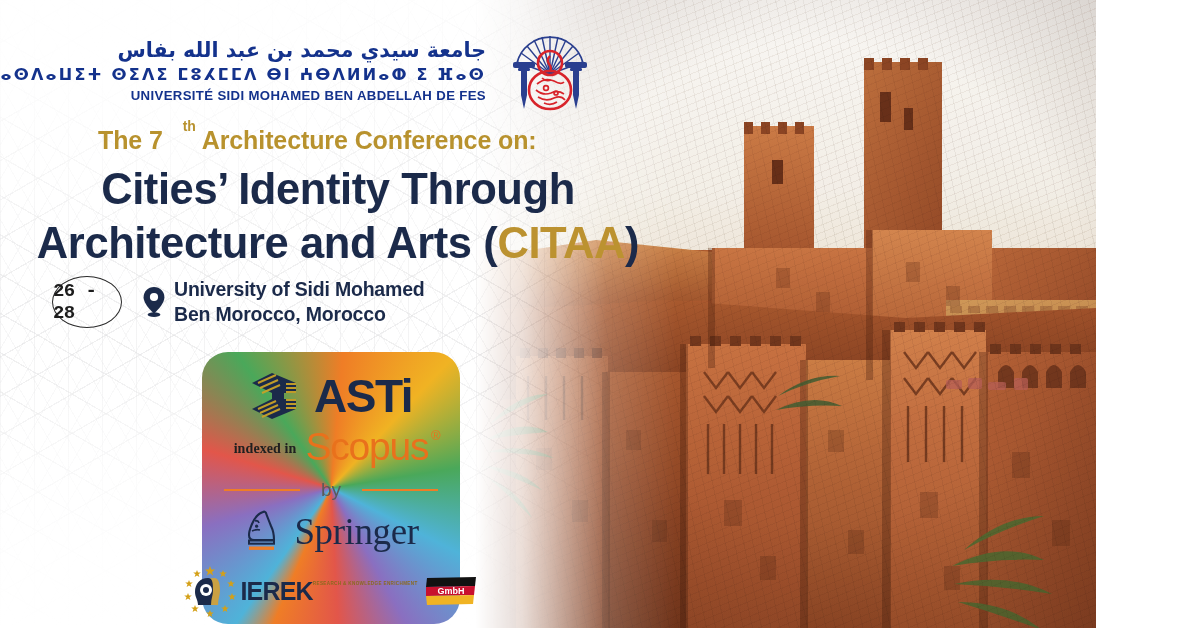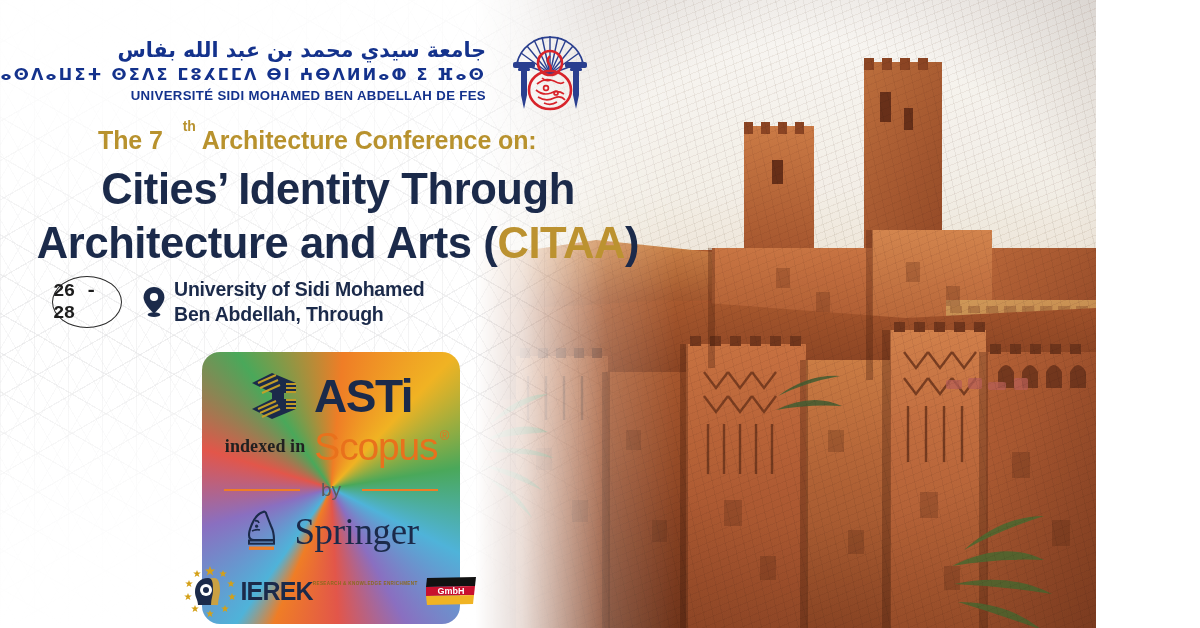--- a/index.html
+++ b/index.html
@@ -134,21 +134,21 @@
   .pin { width:22px; height:30px; position:relative; flex:0 0 22px; }
   .loc-text {
     font-size:19.5px; font-weight:700; color:#1b2a4a; line-height:1.28;
     letter-spacing:-.2px; white-space:nowrap;
   }
 
   
   .index-card {
     position:absolute; left:202px; top:352px;
     width:258px; height:272px;
-    border-radius:18px;
+    border-radius:26px;
     padding:3px;
     background:
       conic-gradient(from 215deg,
         #4fb3d9 0deg, #8a6fc0 38deg, #e2564a 72deg,
         #4aa85a 110deg, #ef7d26 150deg, #f0b323 188deg,
         #4aa85a 226deg, #4fb3d9 262deg, #8a6fc0 296deg,
         #e2564a 322deg, #ef7d26 348deg, #4fb3d9 360deg);
   }
   .index-inner {
     width:100%; height:100%; border-radius:23px;
@@ -166,21 +166,21 @@
     font-size:46px; font-weight:700; color:#1b2a4a;
     letter-spacing:-1.5px; line-height:1;
   }
 
   .scopus-row {
     position:relative; margin-top:2px;
     display:flex; align-items:flex-end; gap:9px;
   }
   .indexed-in {
     font-family:"Liberation Serif", serif;
-    font-size:18px; font-weight:700; color:#202020;
+    font-size:14px; font-weight:700; color:#202020;
     margin-bottom:9px; letter-spacing:.1px;
   }
   .scopus {
     font-size:39px; font-weight:400; color:#e9711c;
     letter-spacing:-1.2px; line-height:1; position:relative;
   }
   .scopus .reg {
     position:absolute; right:-11px; top:2px;
     font-size:13px; color:#e9711c;
   }
@@ -497,21 +497,21 @@
       <div class="loc-wrap">
         <div class="pin">
           <svg viewBox="0 0 22 30" width="22" height="30">
             <path d="M11,0 C5,0 0.6,4.4 0.6,10.2 C0.6,17.6 11,26.5 11,26.5 C11,26.5 21.4,17.6 21.4,10.2 C21.4,4.4 17,0 11,0 Z" fill="#1b2a4a"></path>
             <circle cx="11" cy="10" r="4.1" fill="#ffffff"></circle>
             <ellipse cx="11" cy="27.6" rx="6.4" ry="2.4" fill="#1b2a4a"></ellipse>
           </svg>
         </div>
         <div class="loc-text">
           <div>University of Sidi Mohamed</div>
-          <div>Ben Abdellah, Through</div>
+          <div>Ben Morocco, Morocco</div>
         </div>
       </div>
     </div>
 
     <div class="index-card">
       <div class="index-inner">
 
         <div class="asti-row">
           <div class="asti-mark">
             <svg viewBox="0 0 62 54" width="62" height="54">

